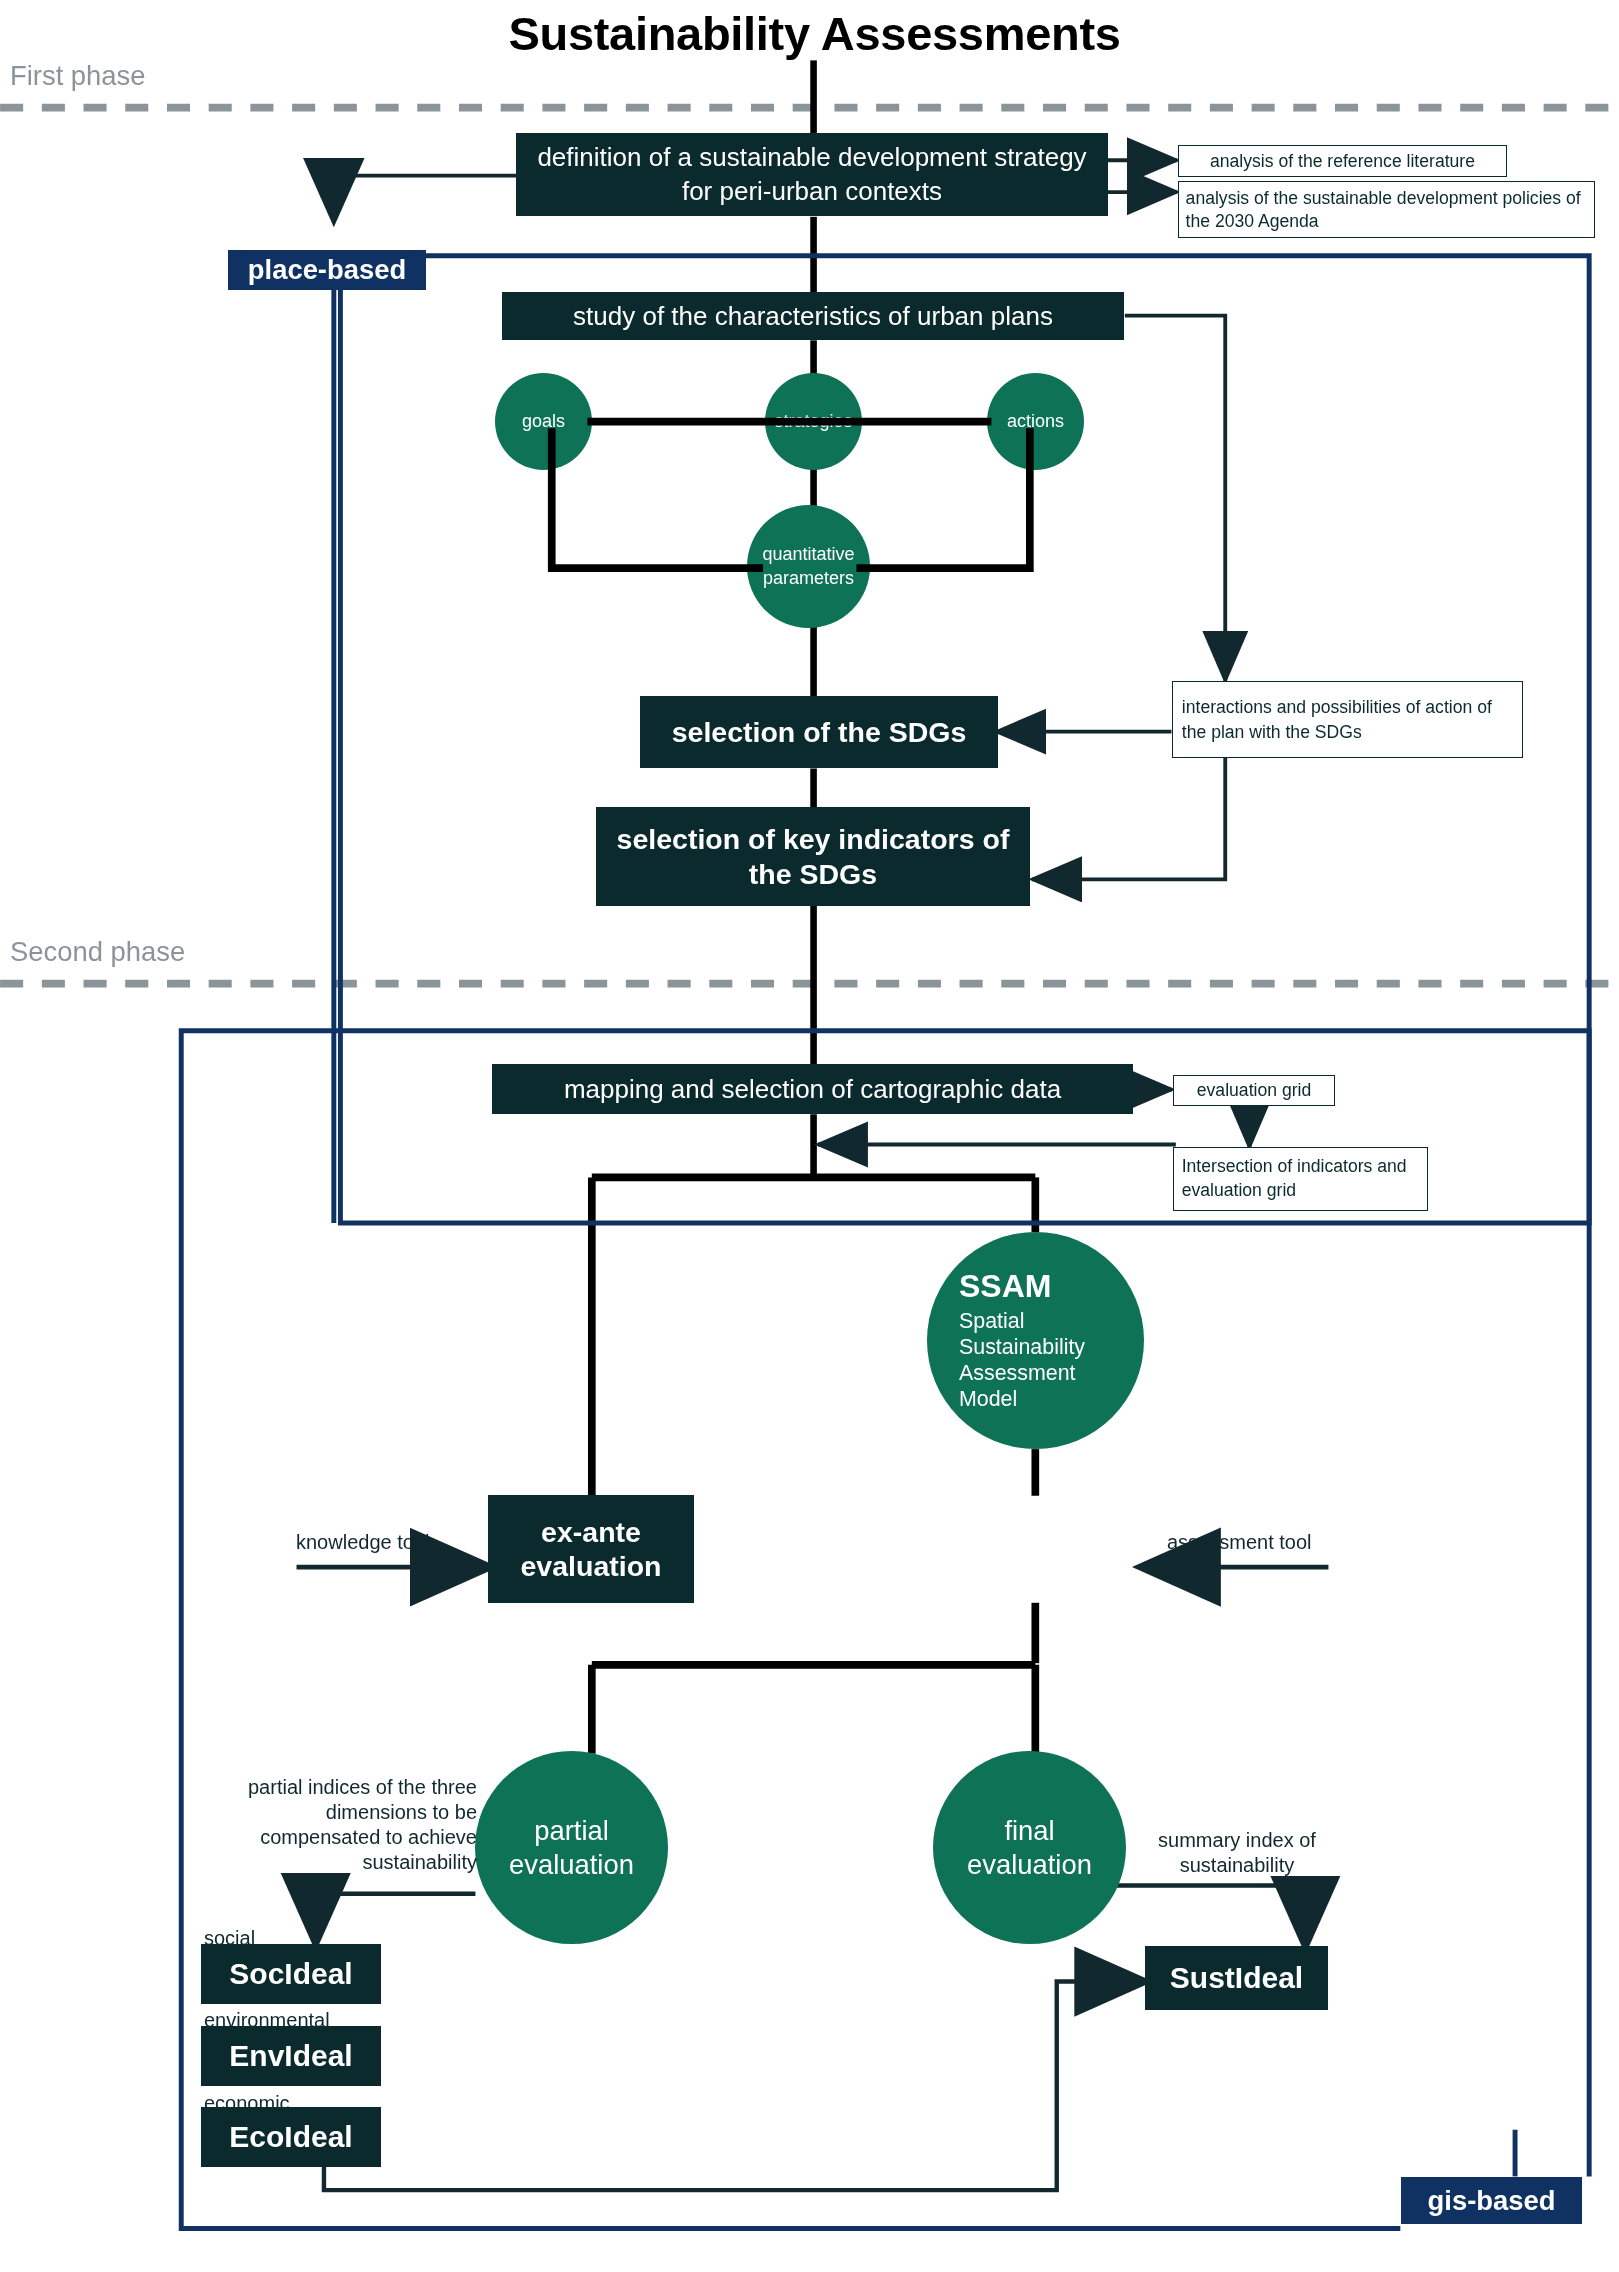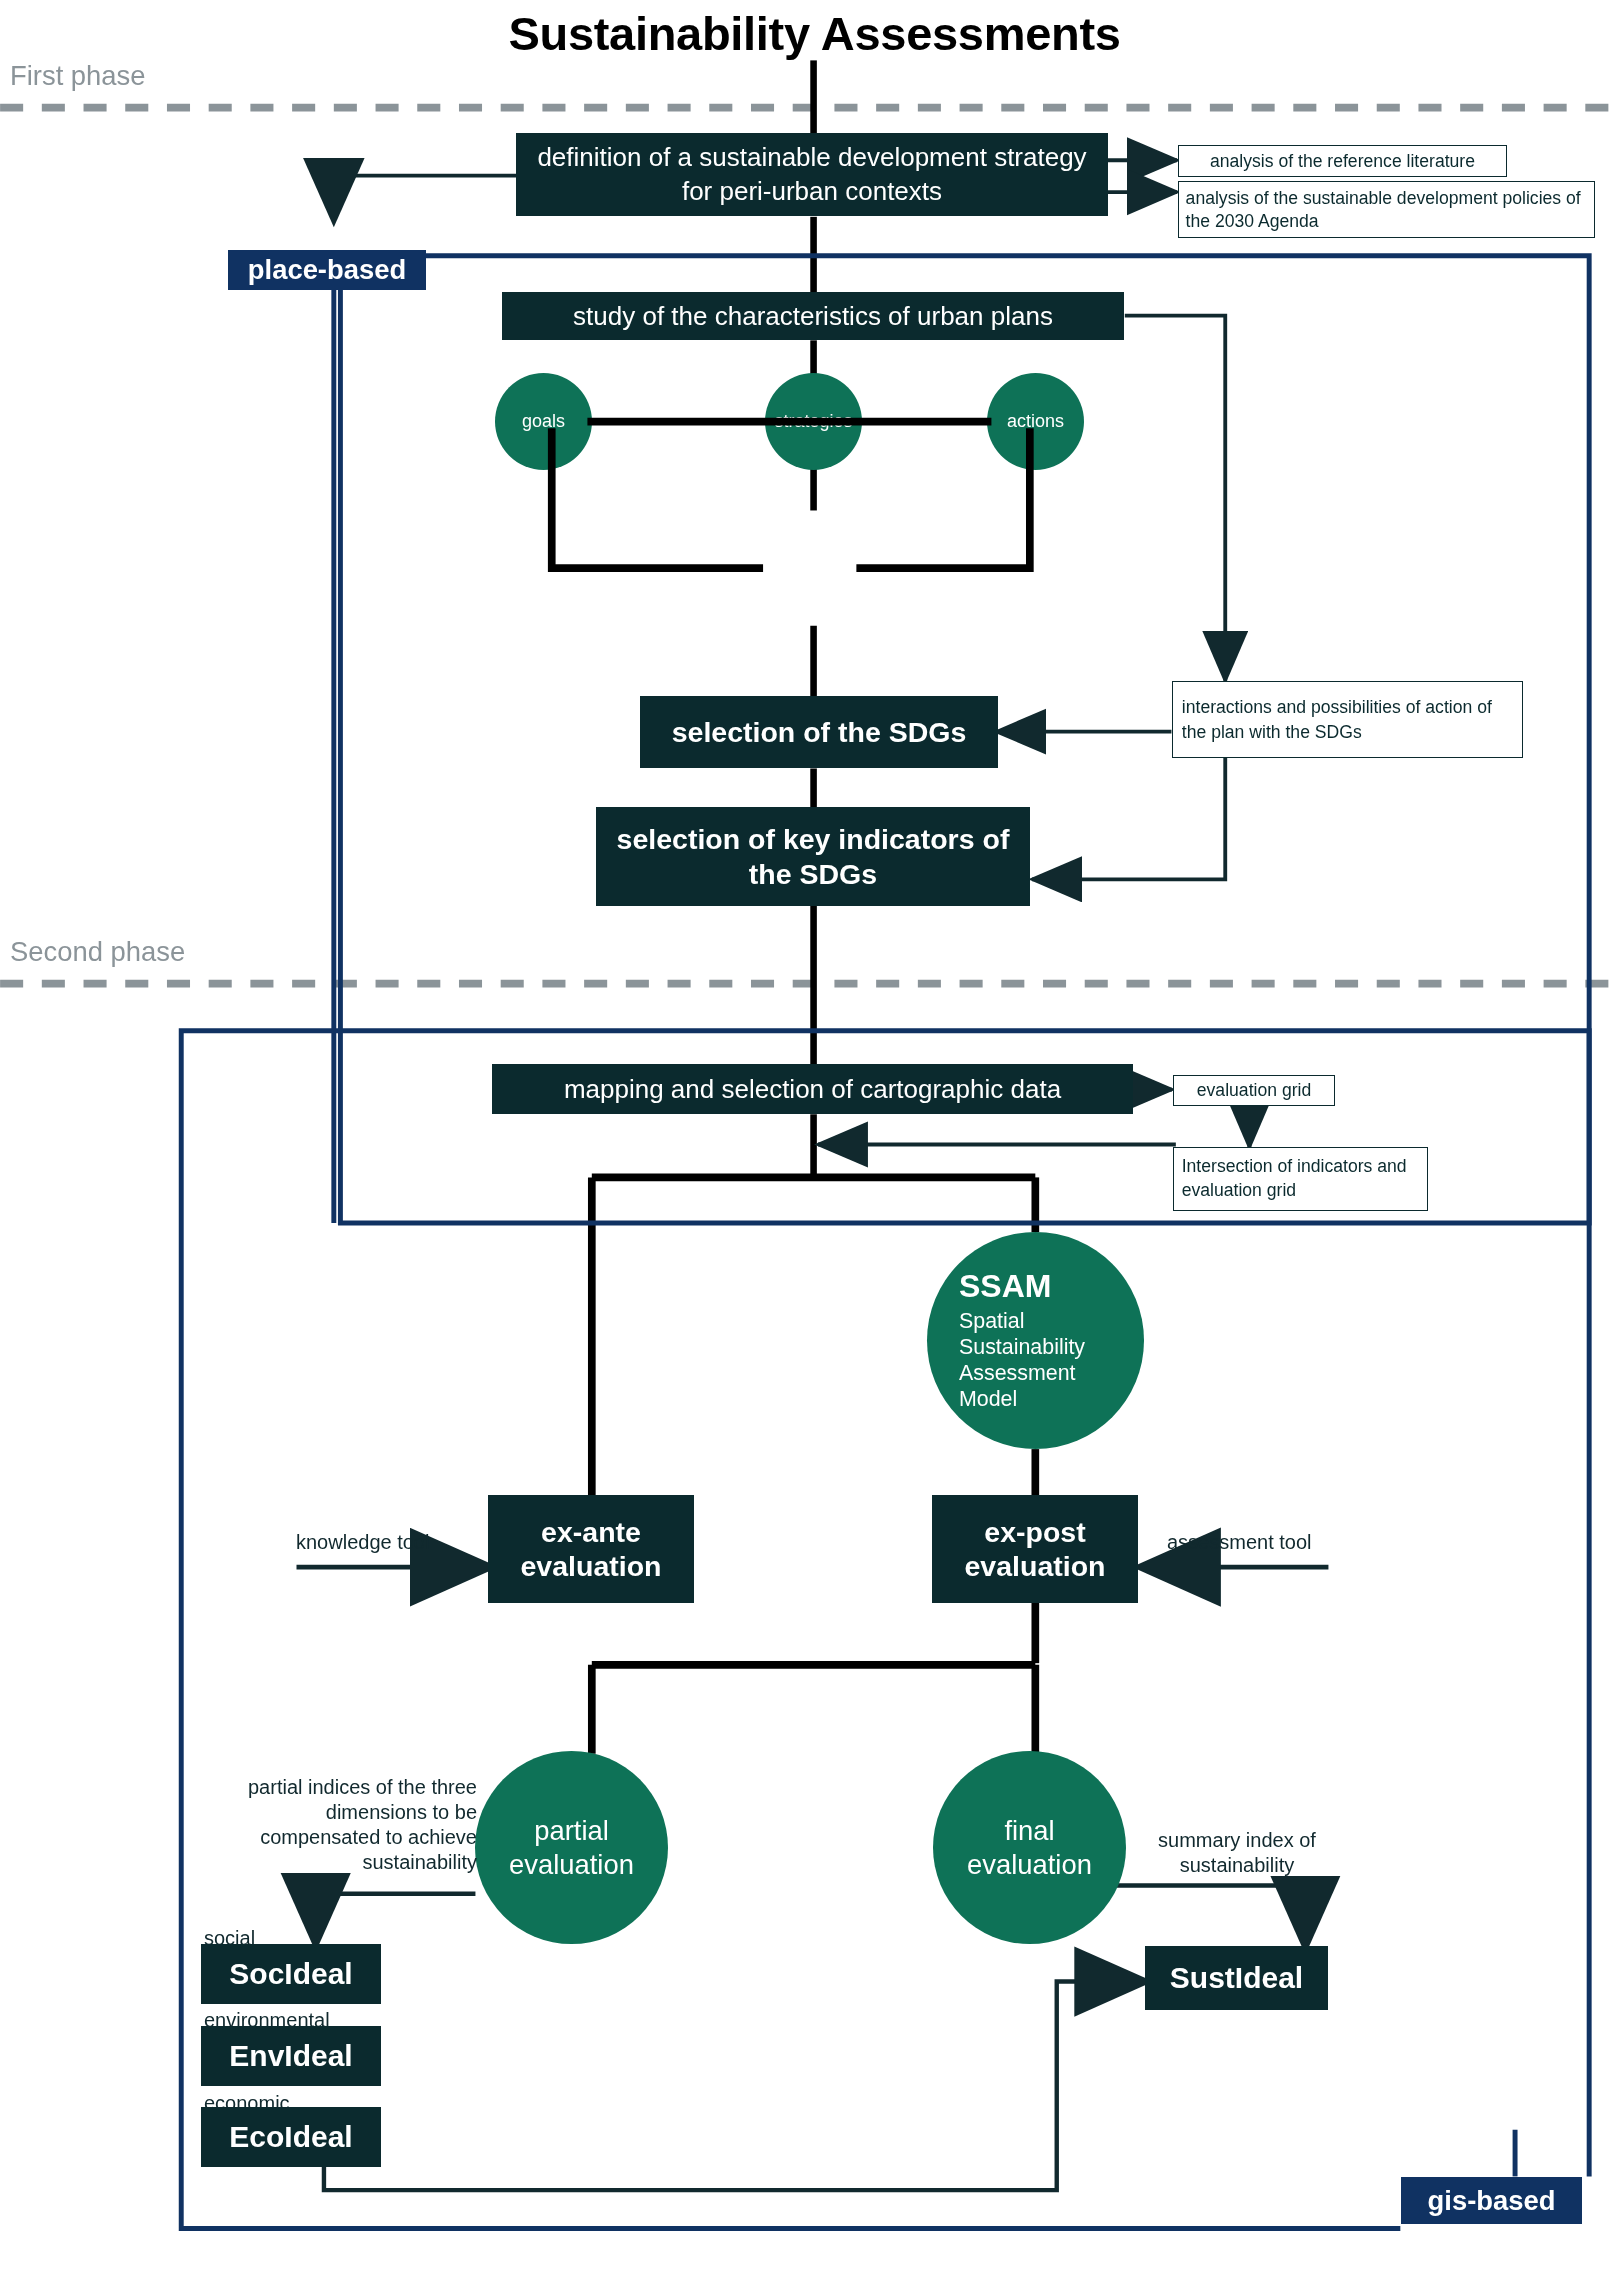--- a/index.html
+++ b/index.html
@@ -120,20 +120,23 @@
 
   <div class="node circle" style="left:495px;top:373px;width:97px;height:97px;font-size:18px;">
     <span>goals</span>
   </div>
   <div class="node circle" style="left:765px;top:373px;width:97px;height:97px;font-size:18px;">
     <span>strategies</span>
   </div>
   <div class="node circle" style="left:987px;top:373px;width:97px;height:97px;font-size:18px;">
     <span>actions</span>
   </div>
+  <div class="node circle" style="left:747px;top:505px;width:123px;height:123px;font-size:18px;padding:0 7.7px;line-height:1.3;">
+    <span>quantitative parameters</span>
+  </div>
 
   <svg style="position:absolute;left:0;top:0;width:1620px;height:2273px;pointer-events:none;" viewBox="0 0 2951 4141" width="1620" height="2273">
     <polyline points="1070,768 1806,768" stroke="#000" stroke-width="14" fill="none"></polyline>
     <polyline points="1005,780 1005,1035 1390,1035" stroke="#000" stroke-width="14" fill="none"></polyline>
     <polyline points="1876,780 1876,1035 1560,1035" stroke="#000" stroke-width="14" fill="none"></polyline>
   </svg>
 
   <div class="node white" style="left:1172px;top:681px;width:351px;height:77px;padding:0 8.8px;font-size:17.6px;text-align:left;justify-content:flex-start;line-height:1.4;">
     <span>interactions and possibilities of action of the plan with the SDGs</span>
   </div>
@@ -159,23 +162,20 @@
   </div>
 
   <div class="node circle" style="left:927px;top:1232px;width:217px;height:217px;flex-direction:column;align-items:flex-start;justify-content:center;padding-left:32px;text-align:left;">
     <span class="bold" style="font-size:32px;line-height:1.1;margin-bottom:4px;">SSAM</span>
     <span style="font-size:21.4px;line-height:1.22;max-width:104px;">Spatial Sustainability Assessment Model</span>
   </div>
 
   <div class="node dark bold" style="left:488px;top:1495px;width:206px;height:108px;padding:0 8.8px;font-size:28.5px;line-height:1.2;">
     <span>ex-ante evaluation</span>
   </div>
-  <div class="node dark bold" style="left:932px;top:1495px;width:206px;height:108px;padding:0 8.8px;font-size:28.5px;line-height:1.2;">
-    <span>ex-post evaluation</span>
-  </div>
 
   <div class="tiny-label" style="left:296px;top:1531px;font-size:20px;">knowledge tool</div>
   <div class="tiny-label" style="left:1167px;top:1531px;font-size:20px;">assessment tool</div>
 
   <div class="node circle" style="left:475px;top:1751px;width:193px;height:193px;font-size:27.4px;padding:0 14.3px;line-height:1.22;">
     <span>partial evaluation</span>
   </div>
   <div class="node circle" style="left:933px;top:1751px;width:193px;height:193px;font-size:27.4px;padding:0 14.3px;line-height:1.22;">
     <span>final evaluation</span>
   </div>

